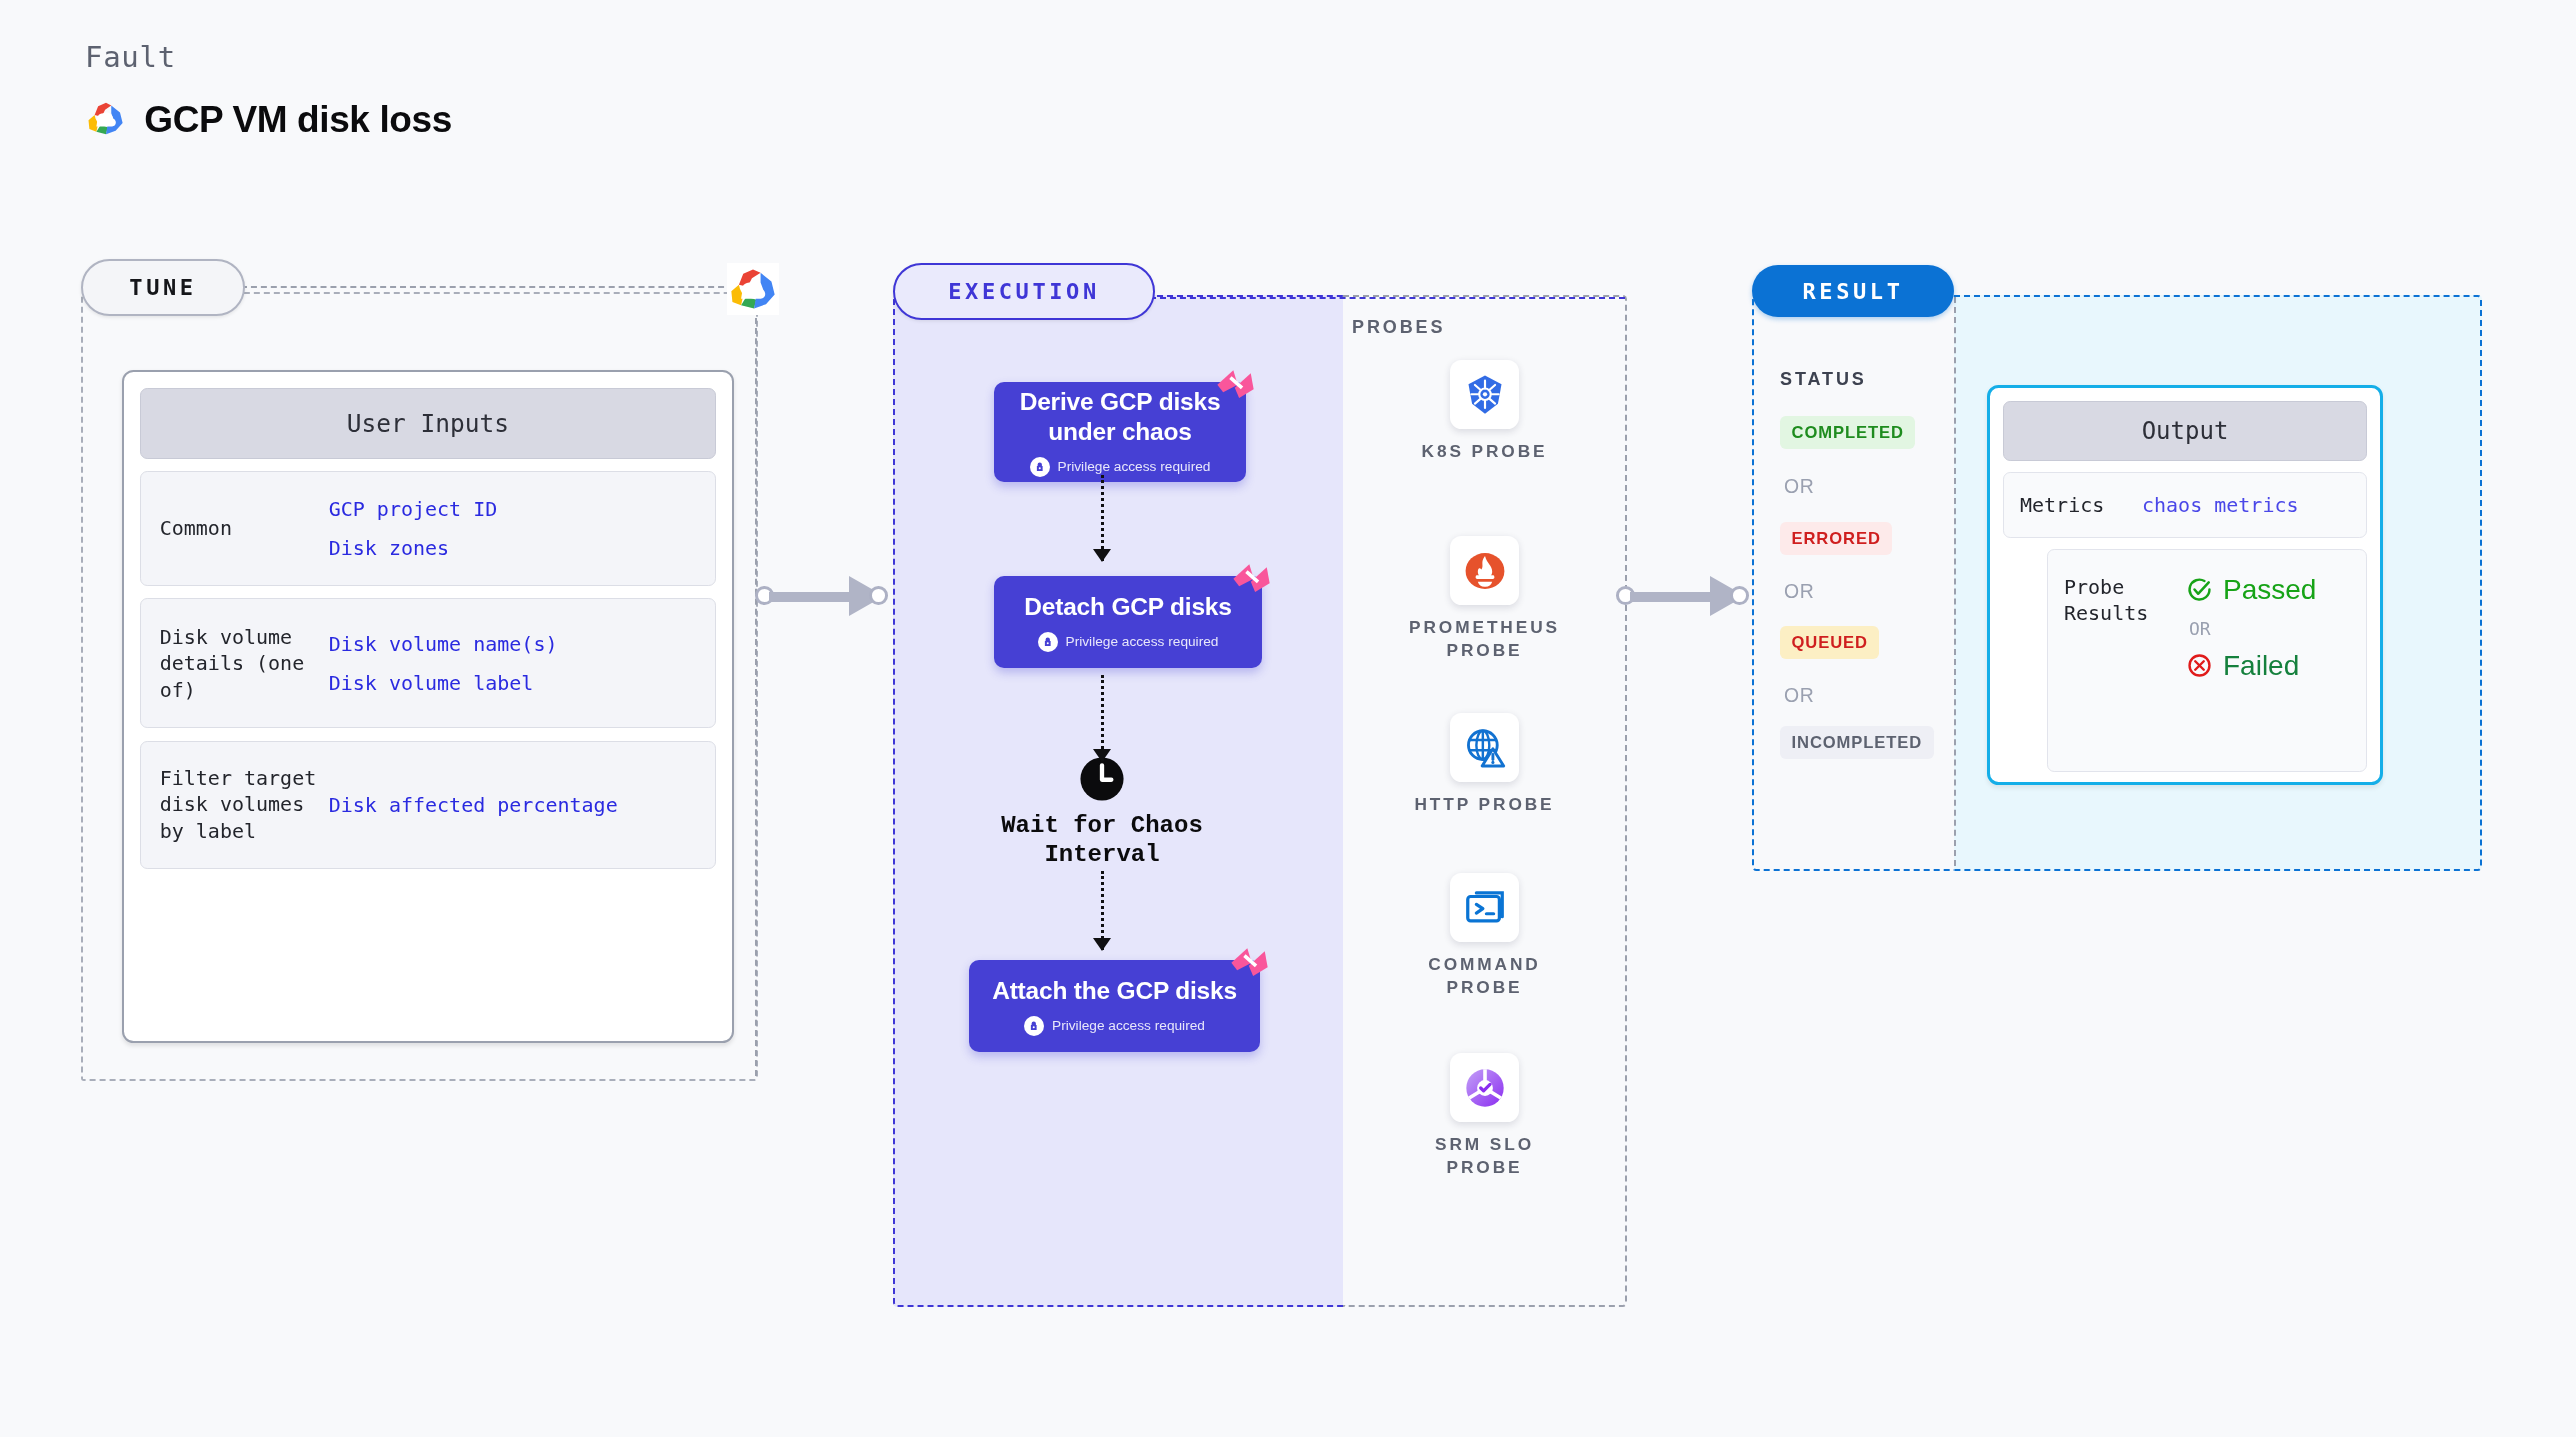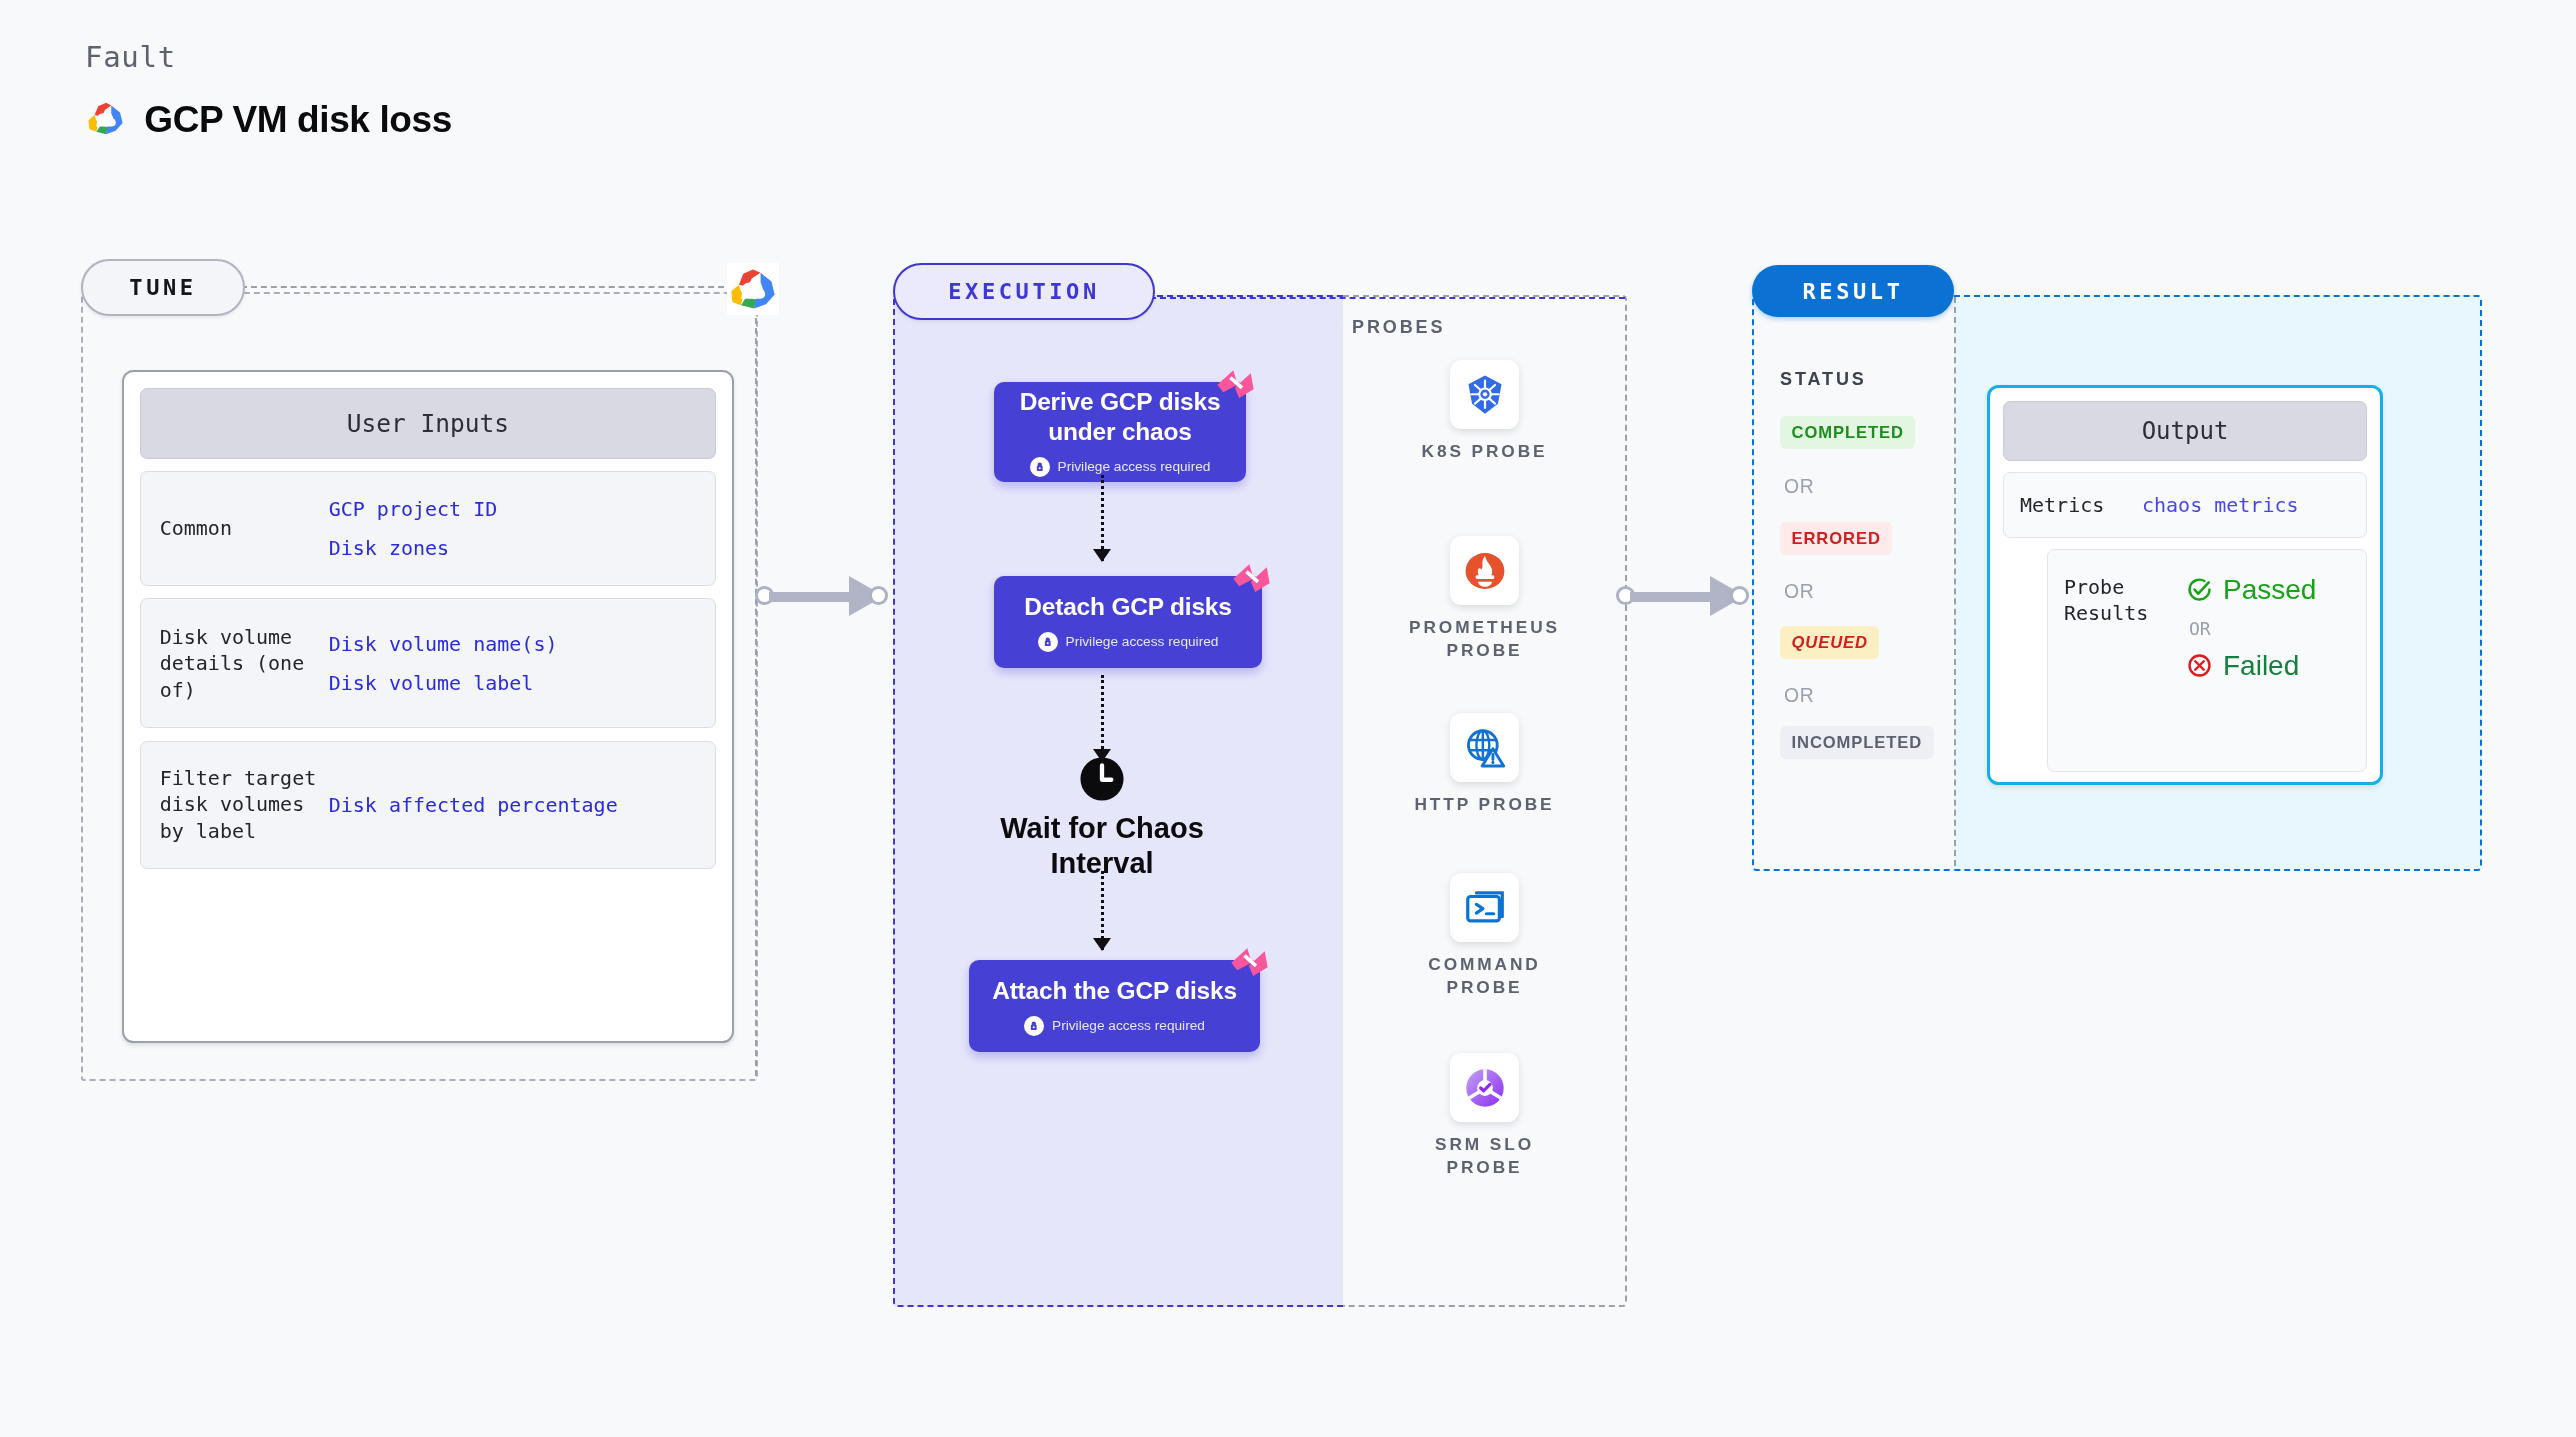--- a/index.html
+++ b/index.html
@@ -149,21 +149,21 @@
     border-left:9.4px solid transparent;border-right:9.4px solid transparent;
     border-top:13.7px solid #101012;
   }
   #exec-arrow-0{left:1101px;top:475px;height:86px;}
   #exec-arrow-1{left:1101px;top:675px;height:86px;}
   #exec-arrow-2{left:1101px;top:871px;height:79px;}
 
   #wait-node{position:absolute;left:994px;top:756px;width:216px;text-align:center;}
   #wait-clock{margin:0 auto;width:46px;height:46px;}
   #wait-label{
-    margin-top:8.6px;font-size:29px;font-weight:bold;color:#0b0b0d;line-height:1.22;
+    margin-top:8.6px;font-size:24px;font-weight:bold;color:#0b0b0d;line-height:1.22;font-family:Liberation Mono, monospace;
   }
 
   .probe-item{position:absolute;width:173px;text-align:center;}
   .probe-tile{
     width:69px;height:69px;margin:0 auto;background:#fff;border-radius:11.5px;
     box-shadow:0 2.2px 7.2px rgba(30,34,60,.13);
     display:flex;align-items:center;justify-content:center;
   }
   .probe-label{
     margin-top:10.8px;font-size:17.3px;font-weight:bold;color:#5d6270;
@@ -202,21 +202,21 @@
     position:absolute;left:1780px;display:inline-flex;align-items:center;
     padding:6.5px 11.5px;border-radius:5.8px;font-size:16.6px;font-weight:bold;letter-spacing:0.9px;
   }
   .or-text{
     position:absolute;left:1784px;font-size:19.4px;color:#9aa0b0;letter-spacing:0.7px;
   }
   #sb-0{top:416px;background:#e2f6e2;color:#1e8c1e;}
   #or-0{top:475px;}
   #sb-1{top:522px;background:#fdeaea;color:#cf1f1f;}
   #or-1{top:580px;}
-  #sb-2{top:626px;background:#fcefc4;color:#cf1f1f;font-style:italic;}
+  #sb-2{top:626px;background:#fcefc4;color:#cf1f1f;}
   #or-2{top:684px;}
   #sb-3{top:726px;background:#eeeff5;color:#5d6270;}
 
   #output-card{
     position:absolute;left:1987px;top:385px;width:396px;height:400px;
     background:#fff;border:3.6px solid #14aee8;border-radius:11.5px;
     box-sizing:border-box;padding:13px;
     box-shadow:0 2.2px 5.8px rgba(0,0,0,.08);
   }
   #output-header{

